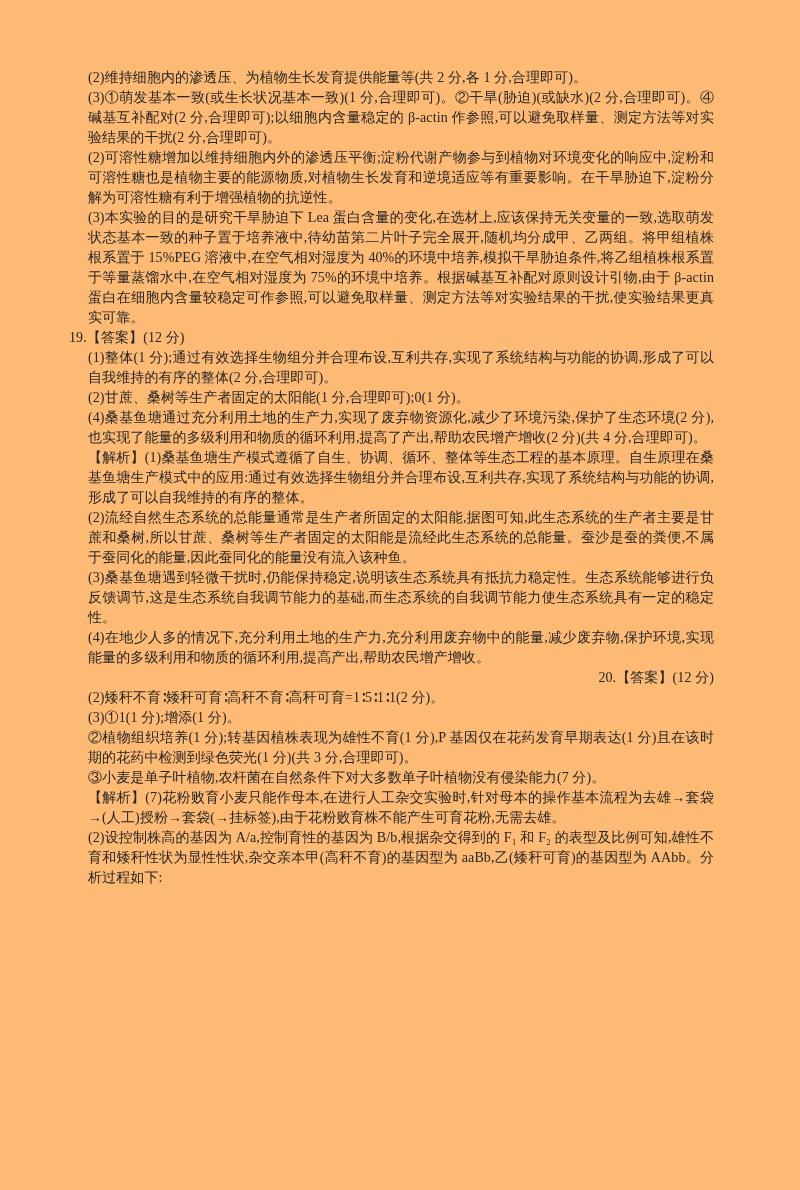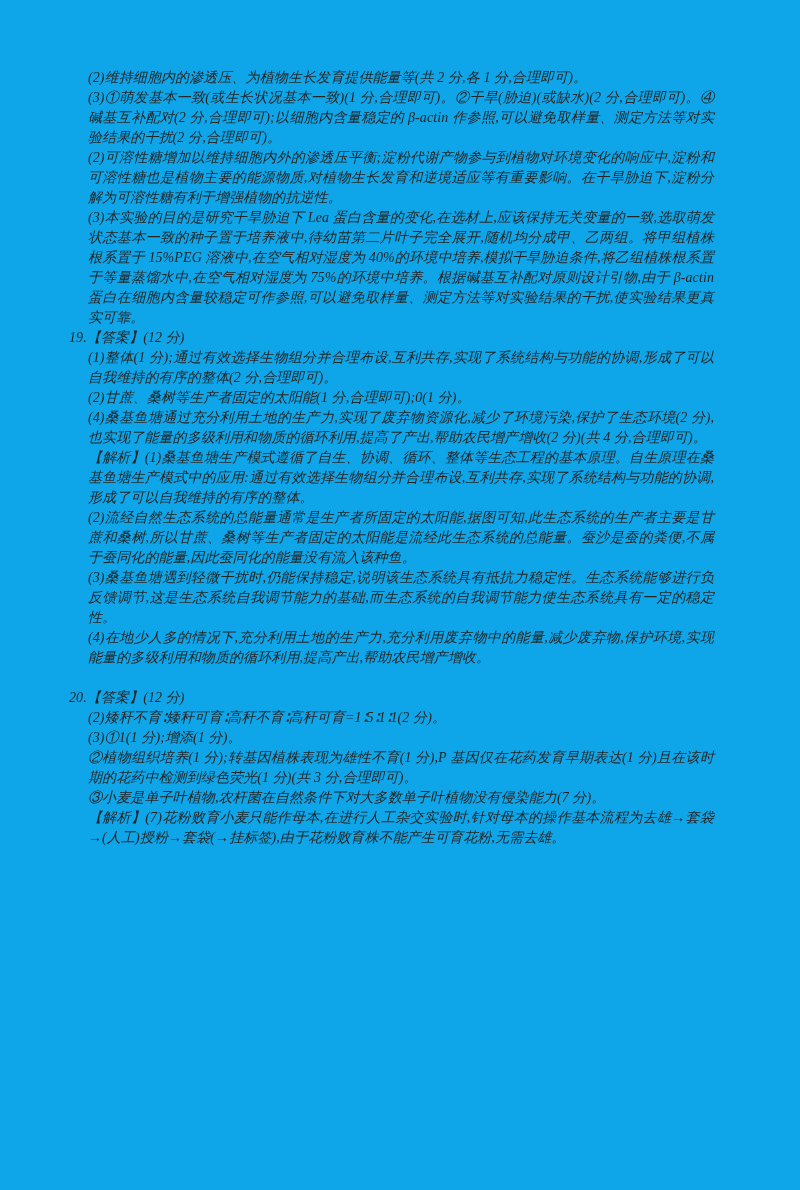--- a/index.html
+++ b/index.html
@@ -26,41 +26,42 @@
   }
   .doc p {
     margin: 0;
     padding: 0;
   }
   .doc p.kind-question {
     margin-left: -19px;
     text-align: left;
   }
   .doc p.gap-before {
-    margin-top: 20px;
+    text-align: right;
   }
 </style>
 </head>
 <body>
 
-<div class="page" style="background: #0ea5e9; color: rgb(38, 38, 38); font-style: italic;">
+<div class="page" style="background: #fdba74; color: rgb(38, 38, 38);">
   <div class="doc">
 
   <p class="kind-body">(2)维持细胞内的渗透压、为植物生长发育提供能量等(共 2 分,各 1 分,合理即可)。</p>
       <p class="kind-body">(3)①萌发基本一致(或生长状况基本一致)(1 分,合理即可)。②干旱(胁迫)(或缺水)(2 分,合理即可)。④碱基互补配对(2 分,合理即可);以细胞内含量稳定的 β-actin 作参照,可以避免取样量、测定方法等对实验结果的干扰(2 分,合理即可)。</p>
       <p class="kind-body">(2)可溶性糖增加以维持细胞内外的渗透压平衡;淀粉代谢产物参与到植物对环境变化的响应中,淀粉和可溶性糖也是植物主要的能源物质,对植物生长发育和逆境适应等有重要影响。在干旱胁迫下,淀粉分解为可溶性糖有利于增强植物的抗逆性。</p>
       <p class="kind-body">(3)本实验的目的是研究干旱胁迫下 Lea 蛋白含量的变化,在选材上,应该保持无关变量的一致,选取萌发状态基本一致的种子置于培养液中,待幼苗第二片叶子完全展开,随机均分成甲、乙两组。将甲组植株根系置于 15%PEG 溶液中,在空气相对湿度为 40%的环境中培养,模拟干旱胁迫条件,将乙组植株根系置于等量蒸馏水中,在空气相对湿度为 75%的环境中培养。根据碱基互补配对原则设计引物,由于 β-actin 蛋白在细胞内含量较稳定可作参照,可以避免取样量、测定方法等对实验结果的干扰,使实验结果更真实可靠。</p>
       <p class="kind-question">19.【答案】(12 分)</p>
       <p class="kind-body">(1)整体(1 分);通过有效选择生物组分并合理布设,互利共存,实现了系统结构与功能的协调,形成了可以自我维持的有序的整体(2 分,合理即可)。</p>
       <p class="kind-body">(2)甘蔗、桑树等生产者固定的太阳能(1 分,合理即可);0(1 分)。</p>
       <p class="kind-body">(4)桑基鱼塘通过充分利用土地的生产力,实现了废弃物资源化,减少了环境污染,保护了生态环境(2 分),也实现了能量的多级利用和物质的循环利用,提高了产出,帮助农民增产增收(2 分)(共 4 分,合理即可)。</p>
       <p class="kind-body">【解析】(1)桑基鱼塘生产模式遵循了自生、协调、循环、整体等生态工程的基本原理。自生原理在桑基鱼塘生产模式中的应用:通过有效选择生物组分并合理布设,互利共存,实现了系统结构与功能的协调,形成了可以自我维持的有序的整体。</p>
       <p class="kind-body">(2)流经自然生态系统的总能量通常是生产者所固定的太阳能,据图可知,此生态系统的生产者主要是甘蔗和桑树,所以甘蔗、桑树等生产者固定的太阳能是流经此生态系统的总能量。蚕沙是蚕的粪便,不属于蚕同化的能量,因此蚕同化的能量没有流入该种鱼。</p>
       <p class="kind-body">(3)桑基鱼塘遇到轻微干扰时,仍能保持稳定,说明该生态系统具有抵抗力稳定性。生态系统能够进行负反馈调节,这是生态系统自我调节能力的基础,而生态系统的自我调节能力使生态系统具有一定的稳定性。</p>
       <p class="kind-body">(4)在地少人多的情况下,充分利用土地的生产力,充分利用废弃物中的能量,减少废弃物,保护环境,实现能量的多级利用和物质的循环利用,提高产出,帮助农民增产增收。</p>
       <p class="kind-question gap-before">20.【答案】(12 分)</p>
       <p class="kind-body">(2)矮秆不育∶矮秆可育∶高秆不育∶高秆可育=1∶5∶1∶1(2 分)。</p>
       <p class="kind-body">(3)①1(1 分);增添(1 分)。</p>
       <p class="kind-body">②植物组织培养(1 分);转基因植株表现为雄性不育(1 分),P 基因仅在花药发育早期表达(1 分)且在该时期的花药中检测到绿色荧光(1 分)(共 3 分,合理即可)。</p>
       <p class="kind-body">③小麦是单子叶植物,农杆菌在自然条件下对大多数单子叶植物没有侵染能力(7 分)。</p>
       <p class="kind-body">【解析】(7)花粉败育小麦只能作母本,在进行人工杂交实验时,针对母本的操作基本流程为去雄→套袋→(人工)授粉→套袋(→挂标签),由于花粉败育株不能产生可育花粉,无需去雄。</p>
+      <p class="kind-body">(2)设控制株高的基因为 A/a,控制育性的基因为 B/b,根据杂交得到的 F₁ 和 F₂ 的表型及比例可知,雄性不育和矮秆性状为显性性状,杂交亲本甲(高秆不育)的基因型为 aaBb,乙(矮秆可育)的基因型为 AAbb。分析过程如下:</p>
     </div>
 </div>
 
 </body></html>

